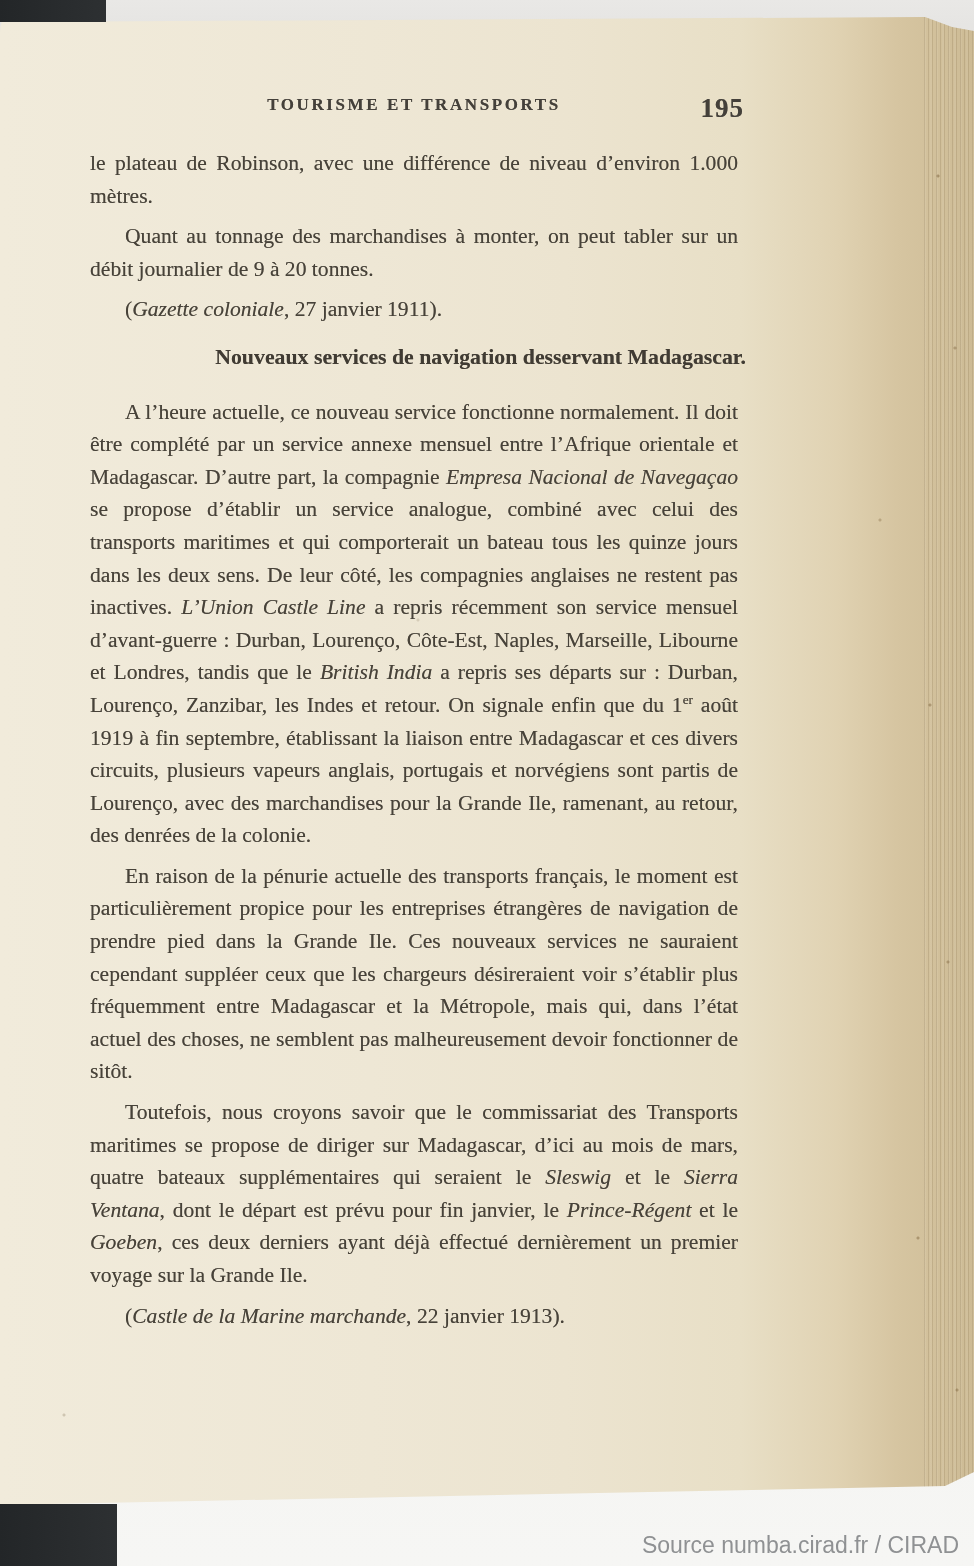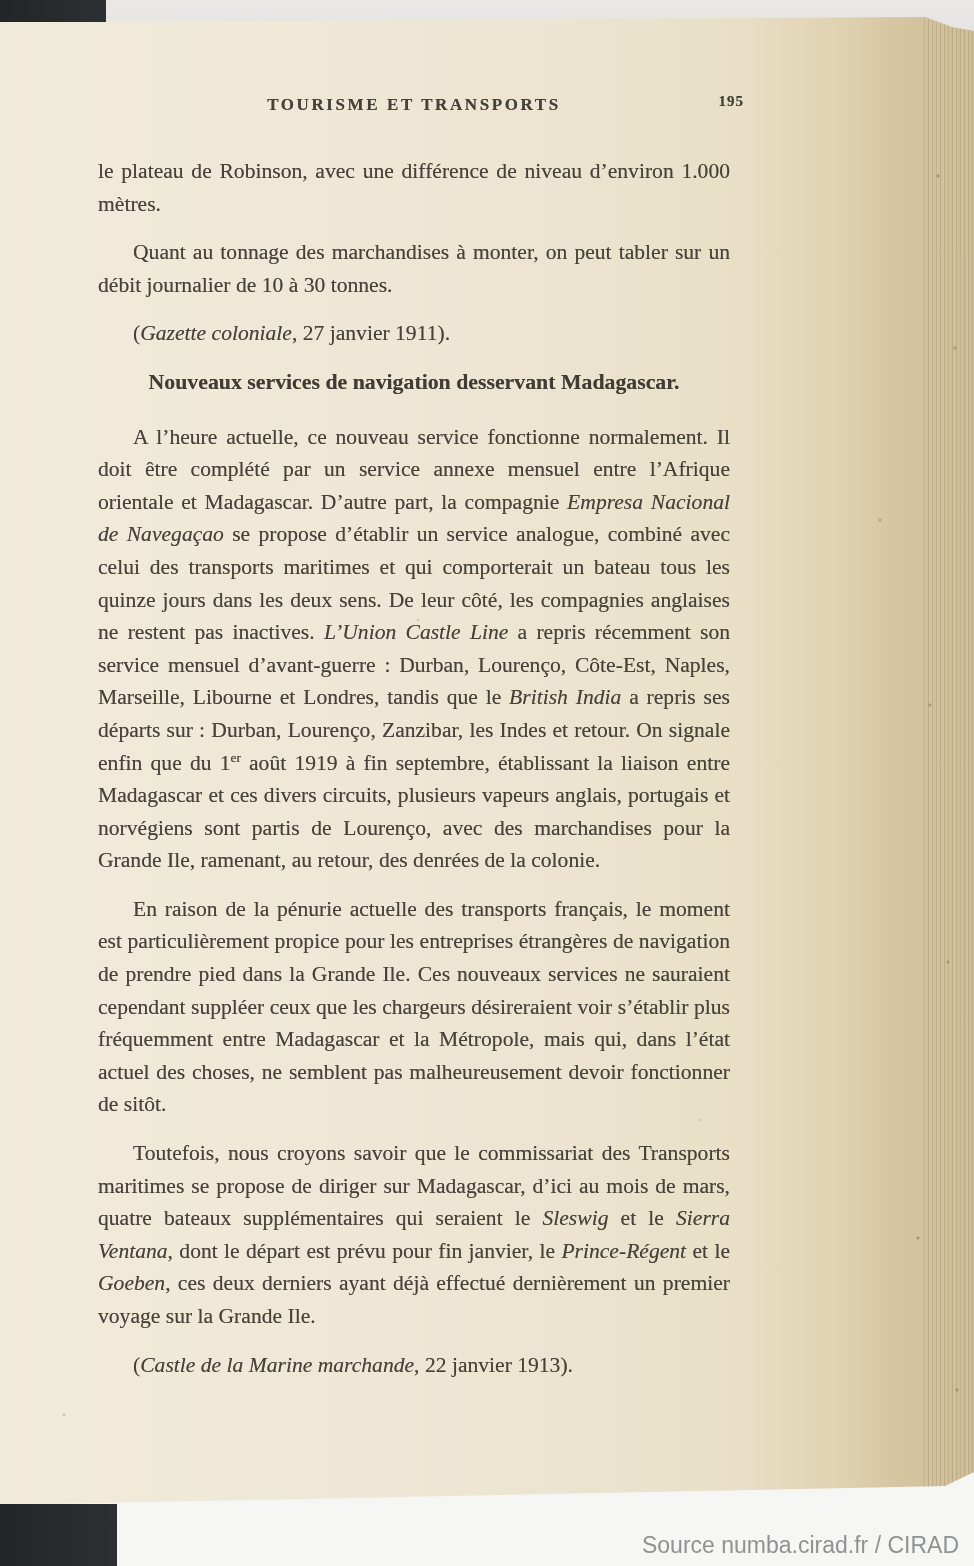--- a/index.html
+++ b/index.html
@@ -49,35 +49,35 @@
   .strip-top{left:0;top:0;width:106px;height:22px;}
   .strip-bottom{left:0;top:1504px;width:117px;height:62px;}
 
   
   .header-row{position:absolute;top:95px;left:82px;width:664px;height:26px;color:#403b33;}
   .running-title{
     text-align:center;font-size:17px;font-weight:700;letter-spacing:2.6px;
     color:#44403a;text-shadow:0 0 .5px rgba(68,64,58,.6);
   }
   .page-number{
-    position:absolute;right:2px;top:-2px;font-size:15px;font-weight:700;
+    position:absolute;right:2px;top:-2px;font-size:27px;font-weight:700;
     letter-spacing:1px;color:#44403a;text-shadow:0 0 .5px rgba(68,64,58,.6);
   }
 
   
   .text-column{
     position:absolute;top:139px;left:82px;width:664px;
     font-size:21.6px;line-height:32.6px;color:#474239;
     text-align:justify;text-shadow:0 0 .5px rgba(71,66,57,.55);
   }
-  .text-column p{margin:16px;}
+  .text-column p{margin:8px;}
   .text-column p.indent{text-indent:35px;}
   .section-heading{
     font-size:21.8px;line-height:32.6px;font-weight:700;margin:15px 0 22px 0;
-    text-align:center;color:#403b33;
+    text-align:right;color:#403b33;
   }
   .text-column i{font-style:italic;}
   .text-column sup{font-size:0.62em;vertical-align:super;line-height:0;}
 
   
   .watermark{
     position:absolute;right:15px;bottom:7px;
     font-family:"Liberation Sans", sans-serif;font-size:23px;color:#8f9193;
   }
 </style>
@@ -89,21 +89,21 @@
   <div class="book">
     <div class="fore-edge"></div>
 
     <div class="header-row">
       <div class="running-title">TOURISME ET TRANSPORTS</div>
       <div class="page-number">195</div>
     </div>
 
     <div class="text-column">
       <p class="para"><span>le plateau de Robinson, avec une différence de niveau d’environ 1.000 mètres.</span></p>
-      <p class="para indent"><span>Quant au tonnage des marchandises à monter, on peut tabler sur un débit journalier de 10 à 30 tonnes.</span></p>
+      <p class="para indent"><span>Quant au tonnage des marchandises à monter, on peut tabler sur un débit journalier de 9 à 20 tonnes.</span></p>
       <p class="para indent"><span>(</span><i>Gazette coloniale</i><span>, 27 janvier 1911).</span></p>
 
       <h2 class="section-heading">Nouveaux services de navigation desservant Madagascar.</h2>
 
       <p class="para indent"><span>A l’heure actuelle, ce nouveau service fonctionne normalement. Il doit être complété par un service annexe mensuel entre l’Afrique orientale et Madagascar. D’autre part, la compagnie </span><i>Empresa Nacional de Navegaçao</i><span> se propose d’établir un service analogue, combiné avec celui des transports maritimes et qui comporterait un bateau tous les quinze jours dans les deux sens. De leur côté, les compagnies anglaises ne restent pas inactives. </span><i>L’Union Castle Line</i><span> a repris récemment son service mensuel d’avant-guerre : Durban, Lourenço, Côte-Est, Naples, Marseille, Libourne et Londres, tandis que le </span><i>British India</i><span> a repris ses départs sur : Durban, Lourenço, Zanzibar, les Indes et retour. On signale enfin que du 1</span><sup>er</sup><span> août 1919 à fin septembre, établissant la liaison entre Madagascar et ces divers circuits, plusieurs vapeurs anglais, portugais et norvégiens sont partis de Lourenço, avec des marchandises pour la Grande Ile, ramenant, au retour, des denrées de la colonie.</span></p>
       <p class="para indent"><span>En raison de la pénurie actuelle des transports français, le moment est particulièrement propice pour les entreprises étrangères de navigation de prendre pied dans la Grande Ile. Ces nouveaux services ne sauraient cependant suppléer ceux que les chargeurs désireraient voir s’établir plus fréquemment entre Madagascar et la Métropole, mais qui, dans l’état actuel des choses, ne semblent pas malheureusement devoir fonctionner de sitôt.</span></p>
       <p class="para indent"><span>Toutefois, nous croyons savoir que le commissariat des Transports maritimes se propose de diriger sur Madagascar, d’ici au mois de mars, quatre bateaux supplémentaires qui seraient le </span><i>Sleswig</i><span> et le </span><i>Sierra Ventana</i><span>, dont le départ est prévu pour fin janvier, le </span><i>Prince-Régent</i><span> et le </span><i>Goeben</i><span>, ces deux derniers ayant déjà effectué dernièrement un premier voyage sur la Grande Ile.</span></p>
       <p class="para indent"><span>(</span><i>Castle de la Marine marchande</i><span>, 22 janvier 1913).</span></p>
     </div>
   </div>

